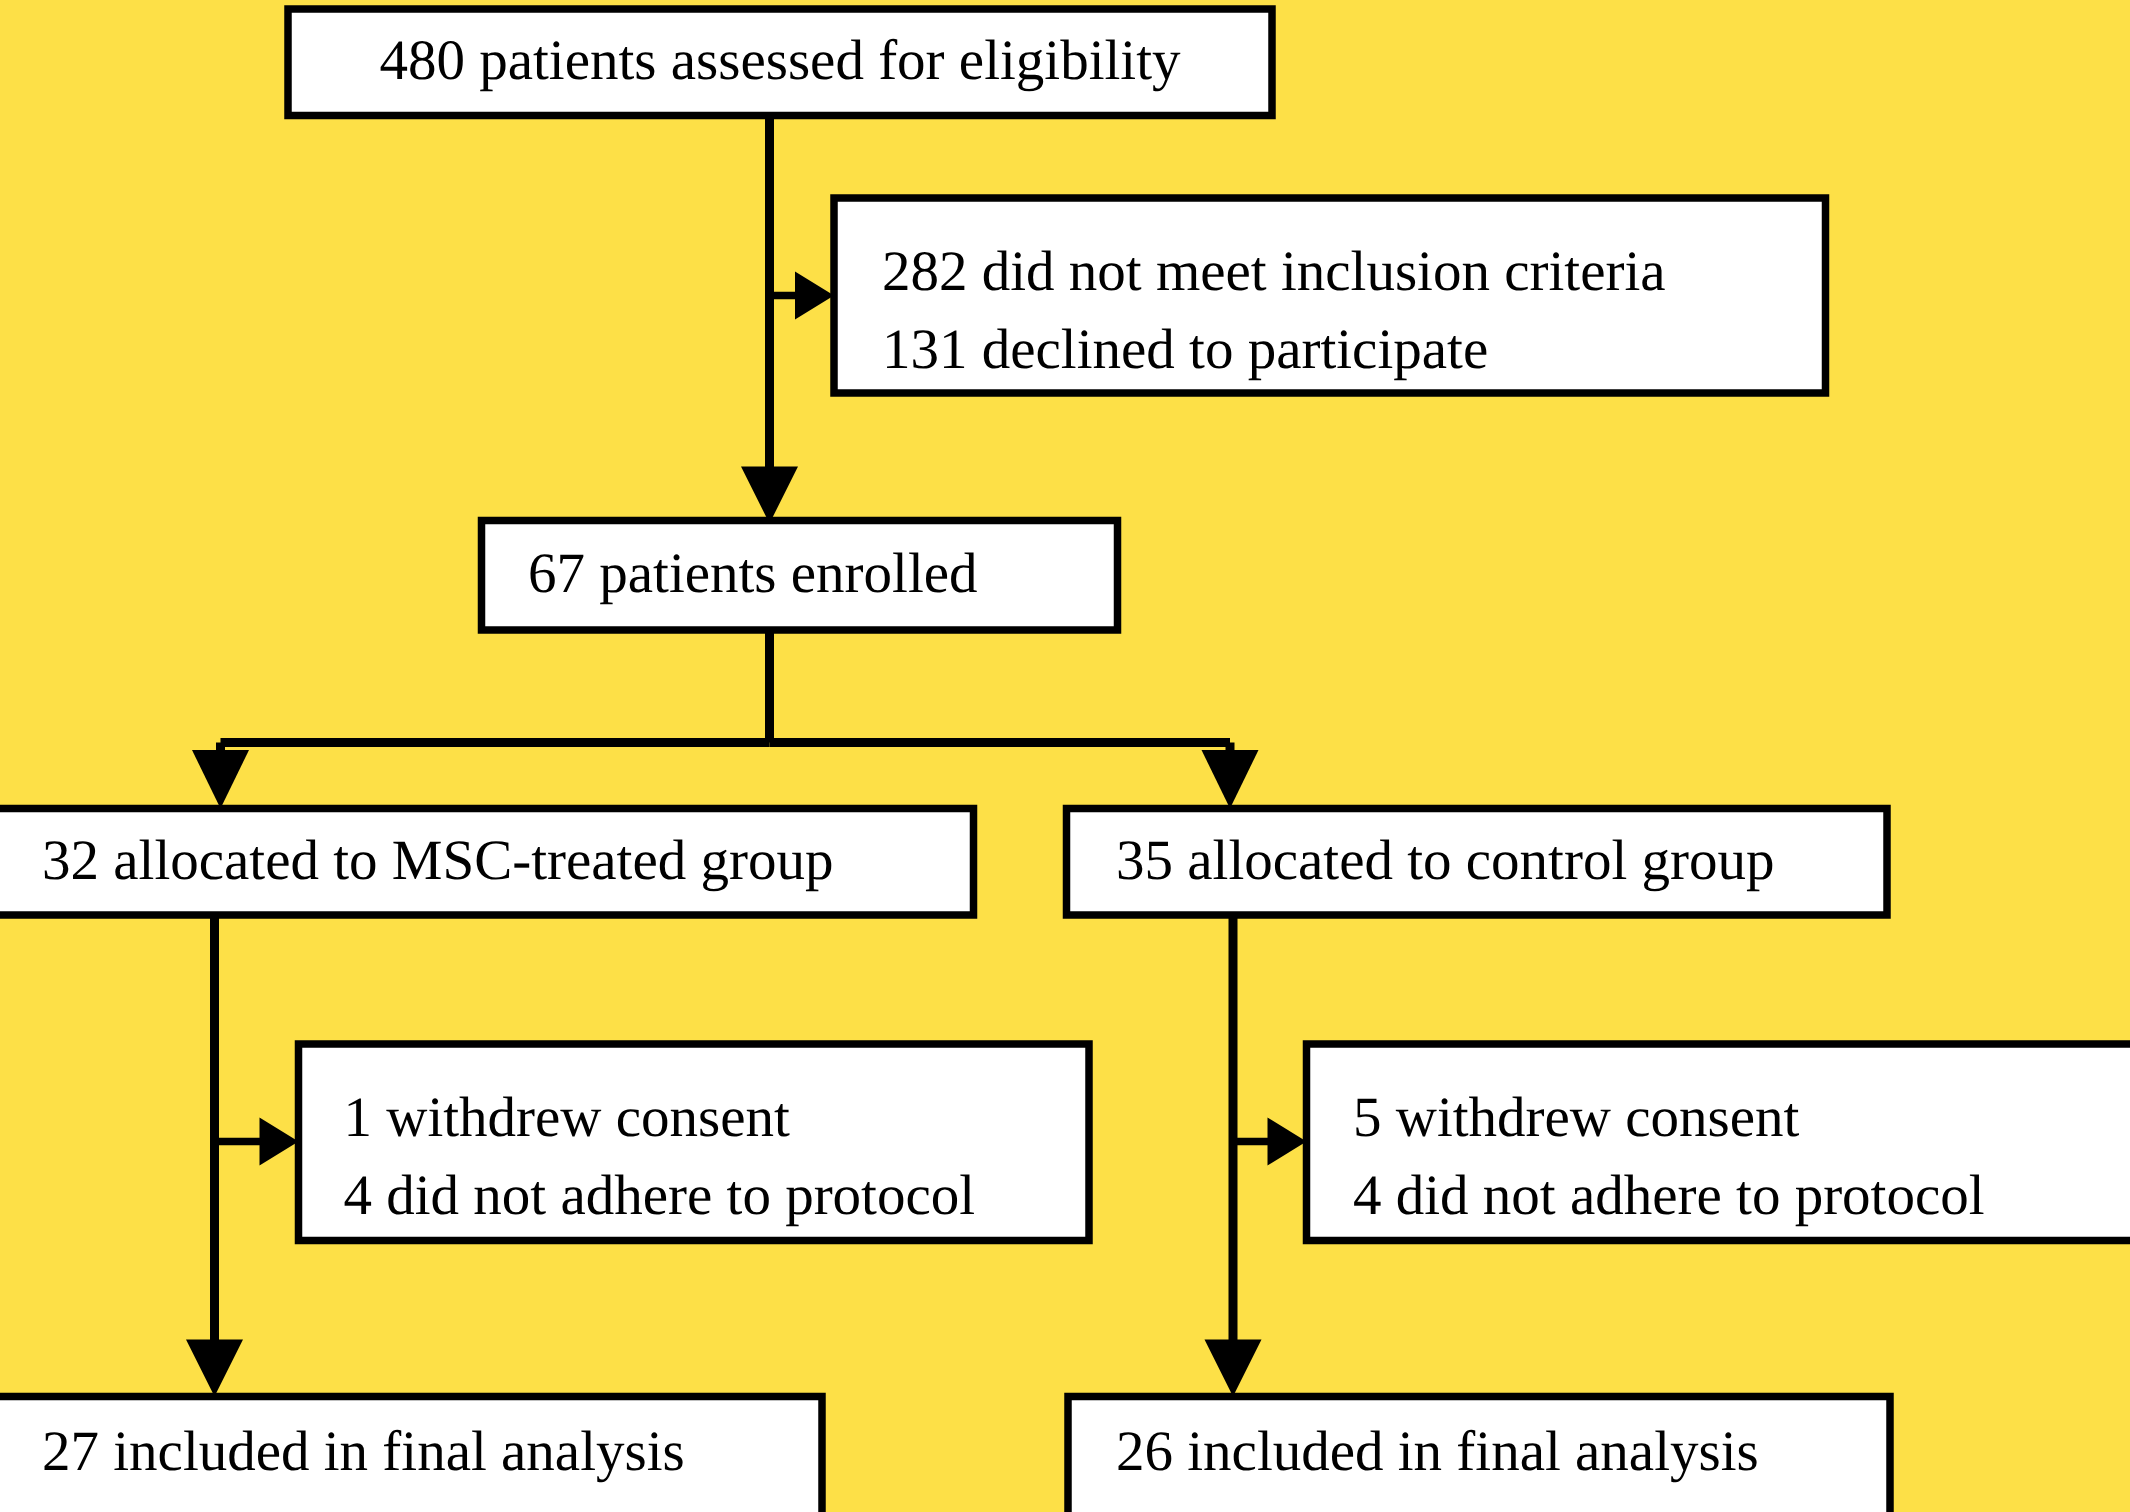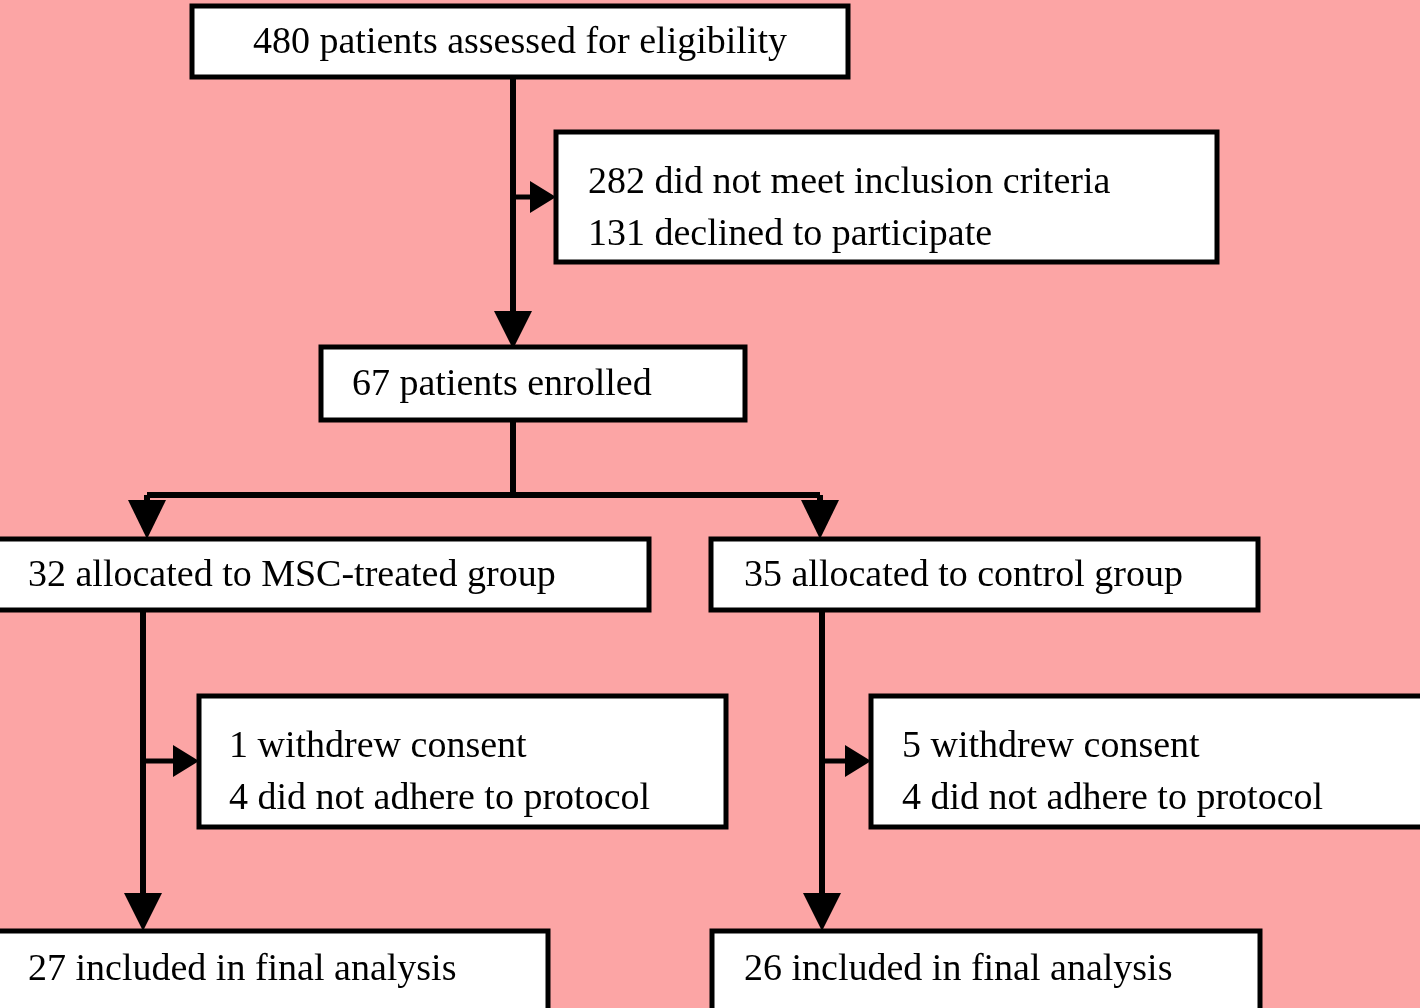--- a/index.html
+++ b/index.html
@@ -10,21 +10,21 @@
   body {
     width: 1420px;
     height: 1008px;
     overflow: hidden;
     font-family: "Liberation Serif", "DejaVu Serif", serif;
   }
   #flow-root {
     position: relative;
     width: 1420px;
     height: 1008px;
-    background: #fca5a5;
+    background: #fde047;
   }
   svg.flow-canvas {
     position: absolute;
     top: 0;
     left: 0;
     width: 1420px;
     height: 1008px;
     display: block;
   }
   .node-box {

